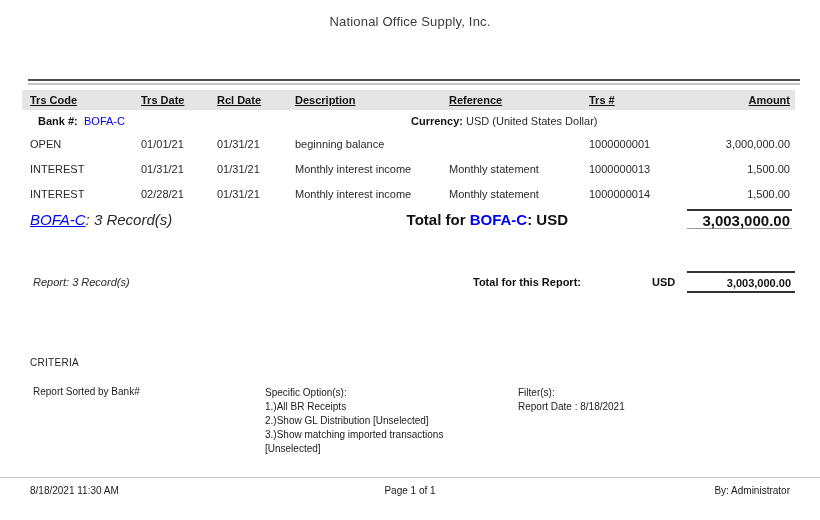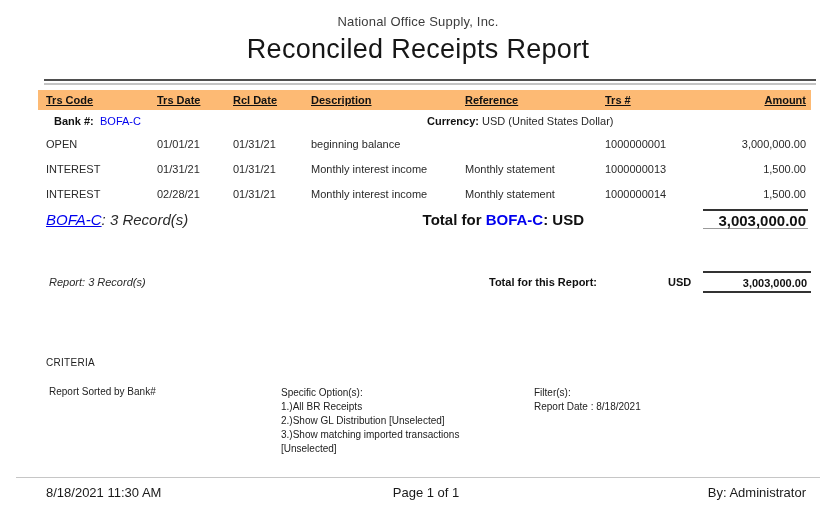--- a/index.html
+++ b/index.html
@@ -5,21 +5,21 @@
   * { margin: 0; padding: 0; box-sizing: border-box; }
   html, body { background: #ffffff; }
   body {
     font-family: "Liberation Sans", sans-serif;
     color: #1a1a1a;
     width: 820px;
     height: 520px;
     position: relative;
     overflow: hidden;
   }
-  .page { position: absolute; inset: 0; background: #fff; margin-left: 16px; }
+  .page { position: absolute; inset: 0; background: #fff; }
 
   
   .company {
     position: absolute; top: 14px; left: 0; width: 100%;
     text-align: center; font-size: 13px; color: #3c3c3c; letter-spacing: .2px;
   }
   .report-title {
     position: absolute; top: 34px; left: 0; width: 100%;
     text-align: center; font-size: 27px; font-weight: 400; color: #161616;
     letter-spacing: .3px;
@@ -38,21 +38,21 @@
     grid-template-columns: 111px 76px 78px 154px 140px 106px 1fr;
     padding: 0 5px 0 8px;
     align-items: center;
     font-size: 11px;
   }
   .cols .amount { text-align: right; }
 
   
   .thead {
     top: 90px; height: 20px;
-    background: #fdba74;
+    background: #e5e5e5;
     font-weight: bold; color: #111;
   }
   .thead span { text-decoration: underline; }
   .thead .amount { text-decoration: underline; }
 
   
   .bank-line { position: absolute; top: 112px; left: 8px; width: 820px; height: 18px; font-size: 11px; line-height: 18px; }
   .bank-label { position: absolute; left: 30px; font-weight: bold; color: #111; }
   .bank-code  { position: absolute; left: 76px; color: #0000ee; }
   .currency-wrap { position: absolute; left: 403px; text-align: right; }
@@ -92,32 +92,31 @@
 
   
   .criteria-heading { position: absolute; top: 357px; left: 30px; font-size: 10px; color: #222; letter-spacing: .3px; text-align: center; }
   .criteria-cols { position: absolute; top: 386px; left: 0; width: 820px; font-size: 10px; color: #222; }
   .crit-sorted  { position: absolute; left: 33px; top: 0; text-align: right; }
   .crit-options { position: absolute; left: 265px; top: 0; line-height: 14px; }
   .crit-filters { position: absolute; left: 518px; top: 0; line-height: 14px; }
 
   
   .footer-rule { position: absolute; top: 477px; left: 0; width: 820px; border-top: 1px solid #c6c6c6; }
-  .footer { position: absolute; top: 485px; left: 0; width: 820px; height: 16px; font-size: 13px; color: #1a1a1a; }
+  .footer { position: absolute; top: 485px; left: 0; width: 820px; height: 16px; font-size: 10px; color: #1a1a1a; }
   .footer-date { position: absolute; left: 30px; }
   .footer-page { position: absolute; left: 0; width: 100%; text-align: center; }
   .footer-by   { position: absolute; right: 30px; }
 </style>
 </head>
 <body>
 
 <div class="page">
 
   <div class="company">National Office Supply, Inc.</div>
-  <div class="report-title">Reconciled Receipts Report</div>
   <div class="title-rule"></div>
 
   <div class="cols thead">
     <span>Trs Code</span>
     <span>Trs Date</span>
     <span>Rcl Date</span>
     <span>Description</span>
     <span>Reference</span>
     <span>Trs #</span>
     <span class="amount">Amount</span>

